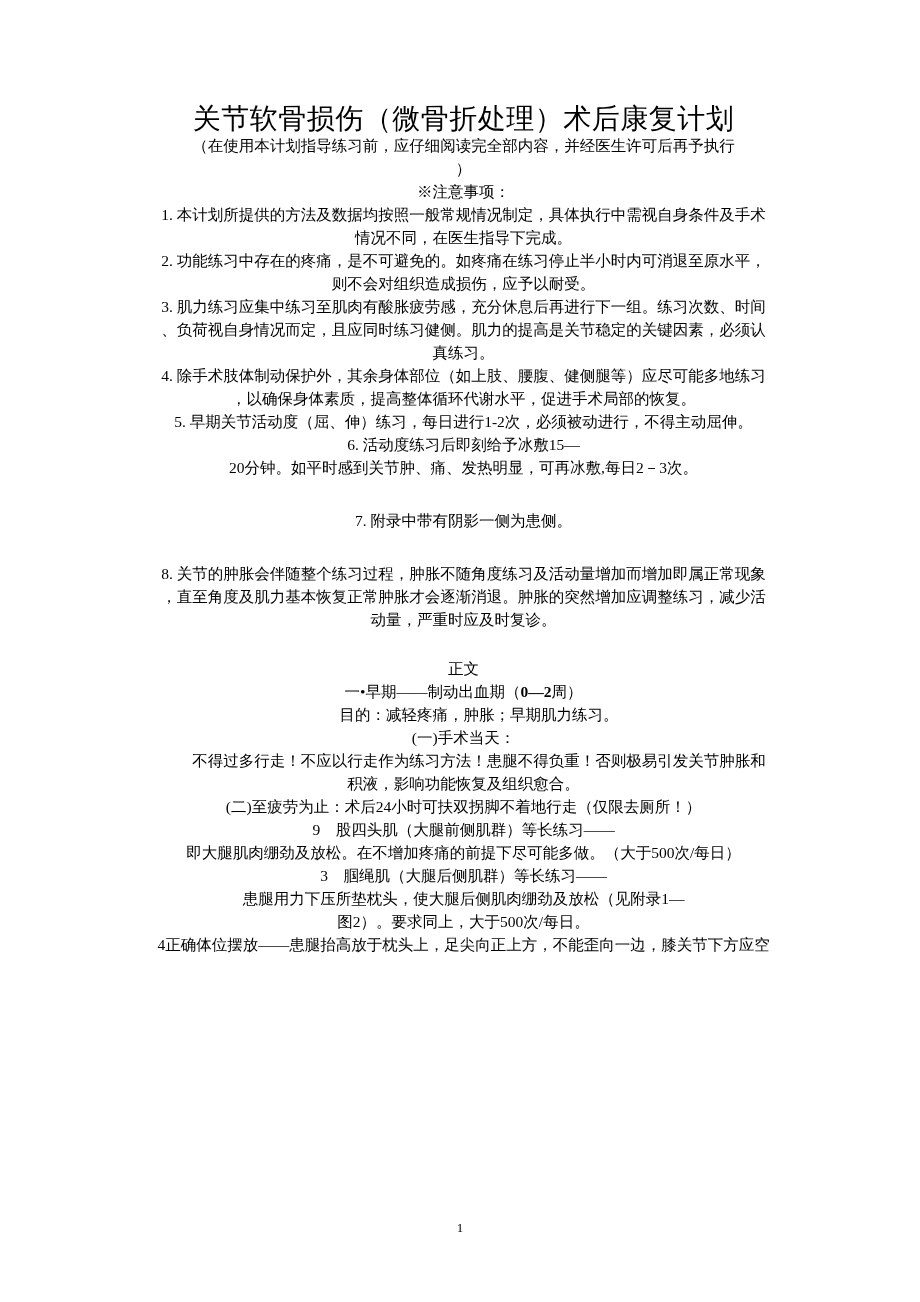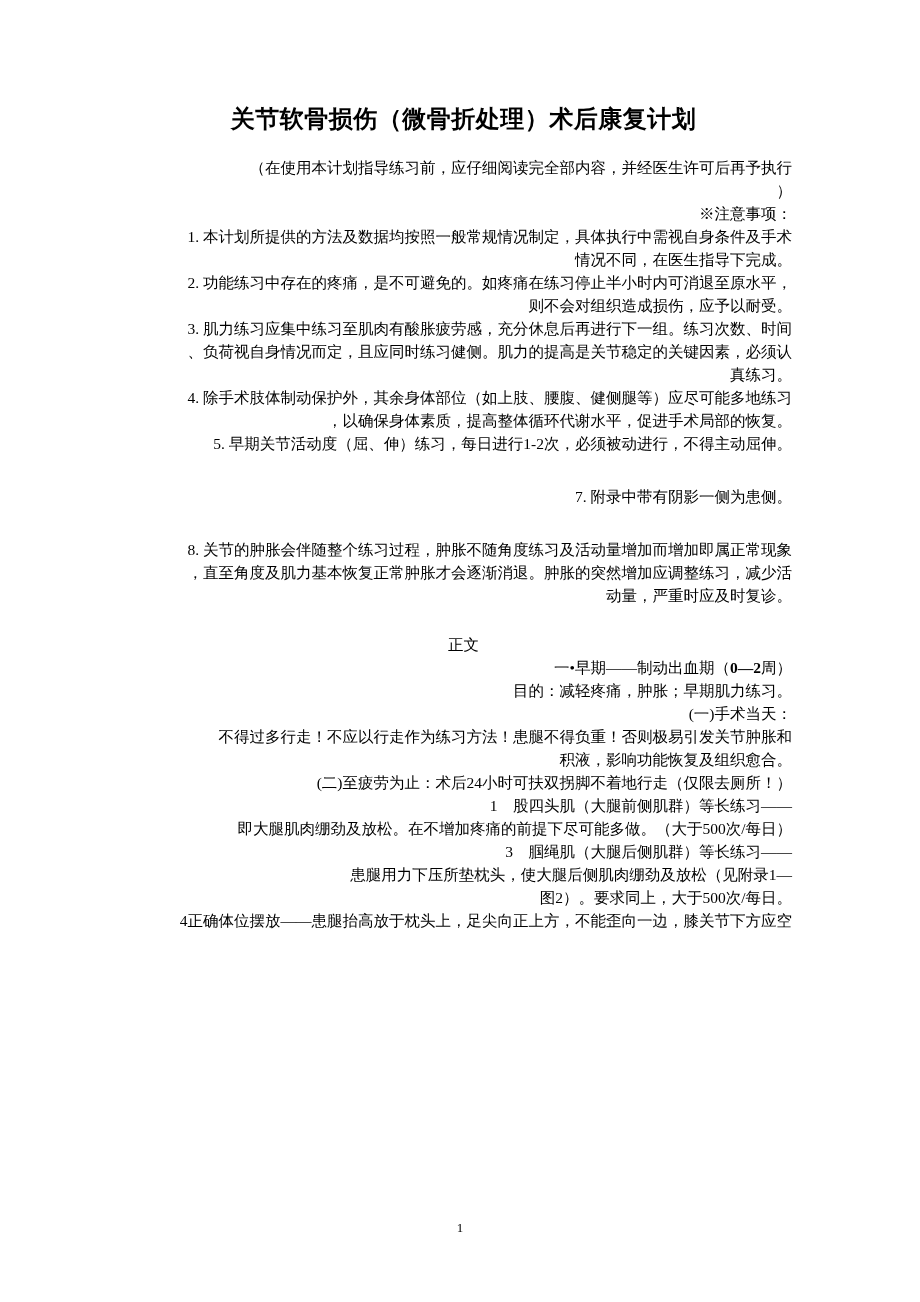--- a/index.html
+++ b/index.html
@@ -12,29 +12,28 @@
   .page {
     position:relative;
     width:920px; height:1302px;
     background:#ffffff;
     padding:104px 128px 0 135px;
     font-size:15.5px;
     line-height:23px;
   }
   .doc-title {
     text-align:center;
-    font-weight:bold;
-    font-size:24px;
+    font-weight:normal;
+    font-size:28px;
     line-height:30px;
-    margin-bottom:22px;
     letter-spacing:0.5px;
   }
   .para {
     white-space:pre-line;      
-    text-align:right;
+    text-align:center;
   }
   .center { text-align:center; white-space:normal; }
   .sp1 { margin-top:30px; }    
   .sp2 { margin-top:26px; }    
   .bold-range { font-weight:bold; }
   .page-number {
     position:absolute;
     left:0; bottom:66px;
     width:100%;
     text-align:center;
@@ -57,37 +56,39 @@
   <div class="para">1. 本计划所提供的方法及数据均按照一般常规情况制定，具体执行中需视自身条件及手术
 情况不同，在医生指导下完成。</div>
   <div class="para">2. 功能练习中存在的疼痛，是不可避免的。如疼痛在练习停止半小时内可消退至原水平，
 则不会对组织造成损伤，应予以耐受。</div>
   <div class="para">3. 肌力练习应集中练习至肌肉有酸胀疲劳感，充分休息后再进行下一组。练习次数、时间
 、负荷视自身情况而定，且应同时练习健侧。肌力的提高是关节稳定的关键因素，必须认
 真练习。</div>
   <div class="para">4. 除手术肢体制动保护外，其余身体部位（如上肢、腰腹、健侧腿等）应尽可能多地练习
 ，以确保身体素质，提高整体循环代谢水平，促进手术局部的恢复。</div>
   <div class="para">5. 早期关节活动度（屈、伸）练习，每日进行1-2次，必须被动进行，不得主动屈伸。</div>
+  <div class="para">6. 活动度练习后即刻给予冰敷15—
+20分钟。如平时感到关节肿、痛、发热明显，可再冰敷,每日2－3次。</div>
   <div class="para sp1">7. 附录中带有阴影一侧为患侧。</div>
   <div class="para sp1">8. 关节的肿胀会伴随整个练习过程，肿胀不随角度练习及活动量增加而增加即属正常现象
 ，直至角度及肌力基本恢复正常肿胀才会逐渐消退。肿胀的突然增加应调整练习，减少活
 动量，严重时应及时复诊。</div>
 
   <div class="para center sp2">正文</div>
 
   <div class="para"><span>一•早期——制动出血期（</span><span class="bold-range">0—2</span><span>周）</span></div>
 
   <div class="para">　　目的：减轻疼痛，肿胀；早期肌力练习。</div>
   <div class="para">(一)手术当天：</div>
 
   <div class="para">　　不得过多行走！不应以行走作为练习方法！患腿不得负重！否则极易引发关节肿胀和
 积液，影响功能恢复及组织愈合。</div>
 
   <div class="para">(二)至疲劳为止：术后24小时可扶双拐脚不着地行走（仅限去厕所！）</div>
-  <div class="para">1　股四头肌（大腿前侧肌群）等长练习——
+  <div class="para">9　股四头肌（大腿前侧肌群）等长练习——
 即大腿肌肉绷劲及放松。在不增加疼痛的前提下尽可能多做。（大于500次/每日）</div>
   <div class="para">3　腘绳肌（大腿后侧肌群）等长练习——
 患腿用力下压所垫枕头，使大腿后侧肌肉绷劲及放松（见附录1—
 图2）。要求同上，大于500次/每日。</div>
   <div class="para">4正确体位摆放——患腿抬高放于枕头上，足尖向正上方，不能歪向一边，膝关节下方应空</div>
 
   <div class="page-number">1</div>
 
 </div>
 

